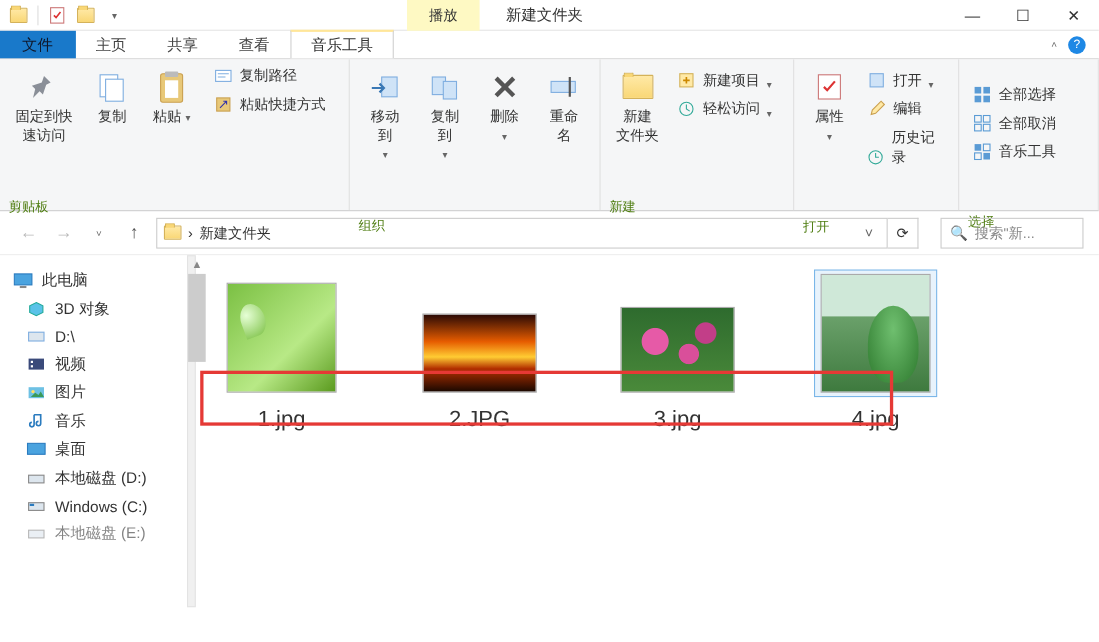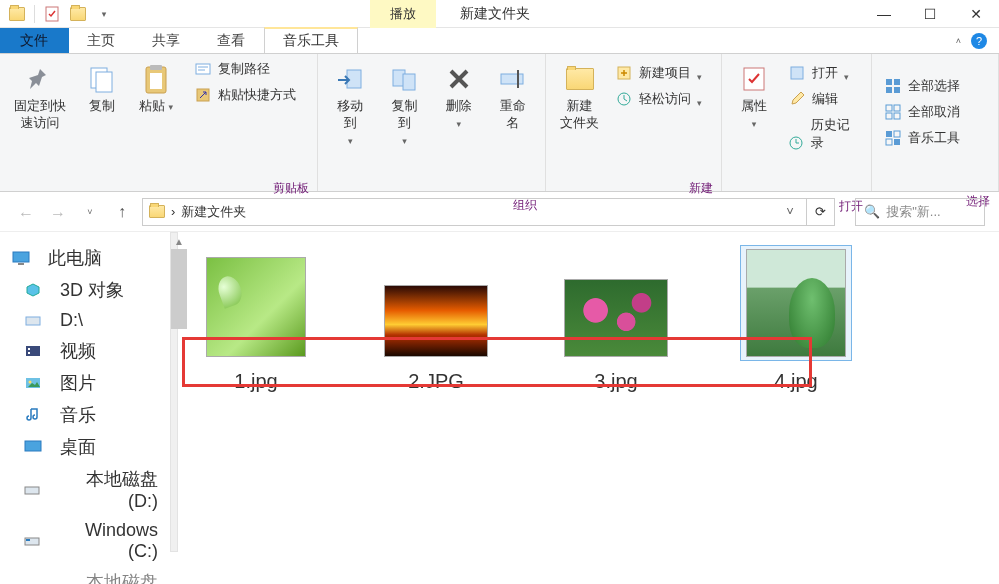--- a/index.html
+++ b/index.html
@@ -23,21 +23,21 @@
 .tab.file { background:#1979ca; color:#0f172a; padding: 0 20px; }
 .tab.normal { color:#444; }
 .tab.music { background:#fff; border-left:1px solid #d0d0d0; border-right:1px solid #d0d0d0; border-top:2px solid #ffe699; margin-top:-1px; }
 .collapsehelp { margin-left:auto; display:flex; align-items:center; gap:10px; padding-right:12px; }
 .help-circle { width:16px; height:16px; border-radius:50%; background:#1e88e5; color:#fff; display:flex; align-items:center; justify-content:center; font-size:11px; }
 
 
 .ribbon { height: 138px; background: #f5f6f7; display:flex; border-bottom:1px solid #d0d0d0; }
 .group { border-right:1px solid #e0e0e0; display:flex; flex-direction:column; padding: 4px 8px 2px; }
 .group-body { flex:1; display:flex; align-items:flex-start; gap:6px; }
-.group-label { text-align:right; font-size:12px; color:#701a75; padding-top:2px;margin-top:42px; }
+.group-label { text-align:left; font-size:12px; color:#4d7c0f; padding-top:2px;margin-top:42px; }
 .bigbtn { display:flex; flex-direction:column; align-items:center; gap:2px; padding:4px 6px; min-width:48px; }
 .bigbtn .ico { width:34px; height:34px; display:flex; align-items:center; justify-content:center; }
 .bigbtn .lbl { font-size:13px; text-align:center; line-height:1.3; }
 .smallrow { display:flex; align-items:flex-end; gap:6px; padding:2px 4px; font-size:13px; }
 .smallrow .sico { width:18px; height:18px; display:flex; align-items:center; justify-content:center; }
 .vcol { display:flex; flex-direction:column; gap:4px; }
 .dropdown-arrow { font-size:9px; color:#666; }
 
 
 .navbar { height: 40px; display:flex; align-items:center; gap:8px; padding: 0 14px; border-bottom: 1px solid #eee; }
@@ -48,21 +48,21 @@
 .refresh { width:28px; height:28px; border:1px solid #ccc; display:flex; align-items:center; justify-content:center; border-left:none; }
 .search { width:130px; height:28px; border:1px solid #ccc; display:flex; align-items:center; padding:0 8px; gap:6px; color:#888; margin-left:12px; }
 
 
 .body { display:flex; height: calc(584px - 28px - 26px - 138px - 40px); }
 .navpane { width:170px; padding: 10px 6px; overflow:hidden; }
 .navsplit { width:10px; background:#fff; position:relative; }
 .scrollhint { position:absolute; left:0; top:0; width:8px; height:320px; background: #f0f0f0; border:1px solid #e3e3e3; }
 .scrollup { width:16px; height:16px; display:flex; align-items:center; justify-content:center; color:#888; font-size:10px; }
 .scrollthumb { width:16px; height:80px; background:#ccc; }
-.tree-item { display:flex; align-items:center; gap:18px; padding:4px 6px 4px 18px; font-size:18px;text-align:right; }
+.tree-item { display:flex; align-items:center; gap:8px; padding:4px 6px 4px 18px; font-size:14px; }
 .tree-item.root { padding-left:6px; font-weight:400; }
 .ticon { width:18px; height:16px; display:flex; align-items:center; justify-content:center; }
 .content { flex:1; padding: 14px 16px; position:relative; }
 .filerow { display:flex; gap: 60px; align-items:flex-end; }
 .fileitem { display:flex; flex-direction:column; align-items:center; gap:10px; width:120px; }
 .fileitem.sel .thumb { outline:1px solid #7ab6e8; background:#e8f3fc; }
 .thumb { width:110px; padding:3px; display:flex; align-items:center; justify-content:center; }
 .thumb .img { border:1px solid #aaa; }
 .fname { font-size:20px; }
 .redbox { position:absolute; border:3px solid #e53935; pointer-events:none; }

